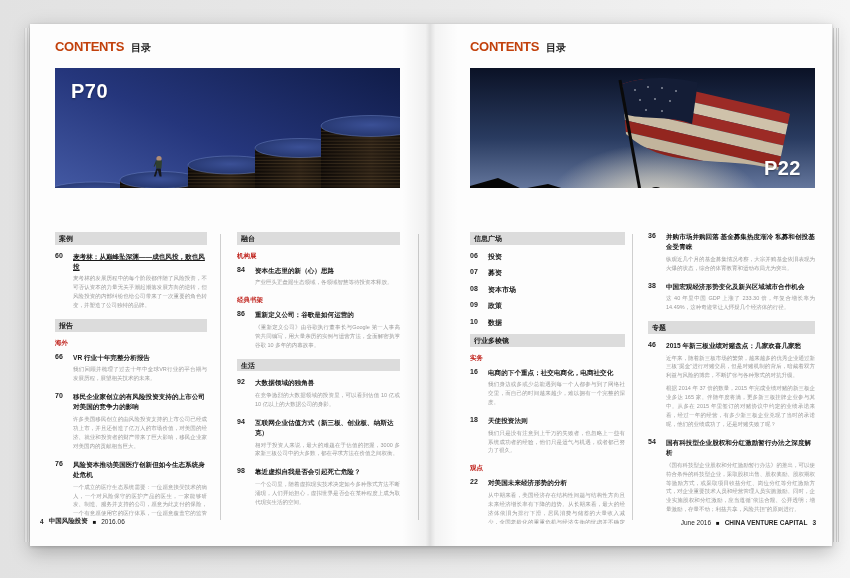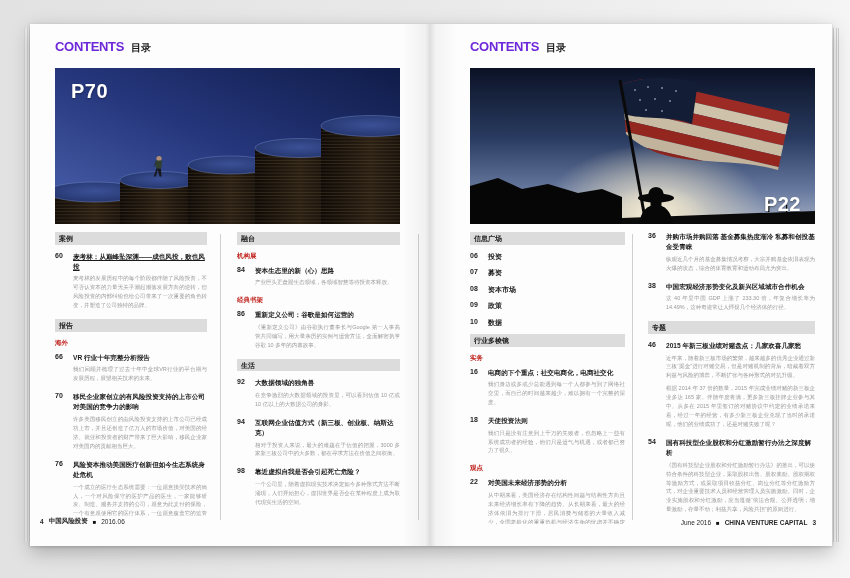--- a/index.html
+++ b/index.html
@@ -8,23 +8,23 @@
     font-family:"Liberation Sans","DejaVu Sans",sans-serif;-webkit-font-smoothing:antialiased;}
   .spread{position:absolute;left:30px;top:24px;width:802px;height:522px;background:#fdfdfd;
     box-shadow:0 6px 18px rgba(0,0,0,.25),0 1px 3px rgba(0,0,0,.18);}
   .spine{position:absolute;left:372px;top:0;width:56px;height:100%;pointer-events:none;
     background:linear-gradient(90deg,rgba(0,0,0,0) 0%,rgba(0,0,0,.05) 42%,rgba(0,0,0,.12) 50%,rgba(0,0,0,.04) 60%,rgba(0,0,0,0) 100%);}
   .page-edges-right{position:absolute;left:832px;top:28px;width:9px;height:514px;
     background:repeating-linear-gradient(90deg,#f7f7f7 0 1.5px,#d2d2d2 1.5px 2.5px);}
   .page-edges-left{position:absolute;left:24px;top:28px;width:6px;height:514px;
     background:repeating-linear-gradient(90deg,#d8d8d8 0 1px,#efefef 1px 2.5px);}
   .page-header{position:absolute;top:15px;height:16px;display:flex;align-items:baseline;gap:7px;}
-  .ph-title{font-size:13px;font-weight:900;color:#6d28d9;letter-spacing:-.3px;transform:scaleY(1.05);}
+  .ph-title{font-size:13px;font-weight:900;color:#c2410c;letter-spacing:-.3px;transform:scaleY(1.05);}
   .ph-sub{font-size:10px;font-weight:700;color:#1c1c1c;}
-  .photo{position:absolute;top:44px;width:345px;height:156px;overflow:hidden;background:#13204e;}
+  .photo{position:absolute;top:44px;width:345px;height:120px;overflow:hidden;background:#13204e;}
   .photo svg{display:block;}
   .photo-label{position:absolute;color:#fff;font-size:20px;font-weight:800;letter-spacing:.5px;
     text-shadow:0 1px 2px rgba(0,0,0,.4);}
   .photo-label.tl{left:16px;top:12px;}
   .photo-label.br{right:14px;bottom:8px;}
   .col{position:absolute;top:208px;height:292px;overflow:hidden;}
   .sec-bar{background:#dcdcdc;color:#1d1d1d;font-weight:700;font-size:7px;line-height:1;
     padding:3px 4px 2.5px;margin-bottom:7px;}
   .subhead{color:#c0241e;font-weight:700;font-size:6.5px;margin:1px 0 5px;}
   .entry{position:relative;padding-left:18px;margin-bottom:9px;}

